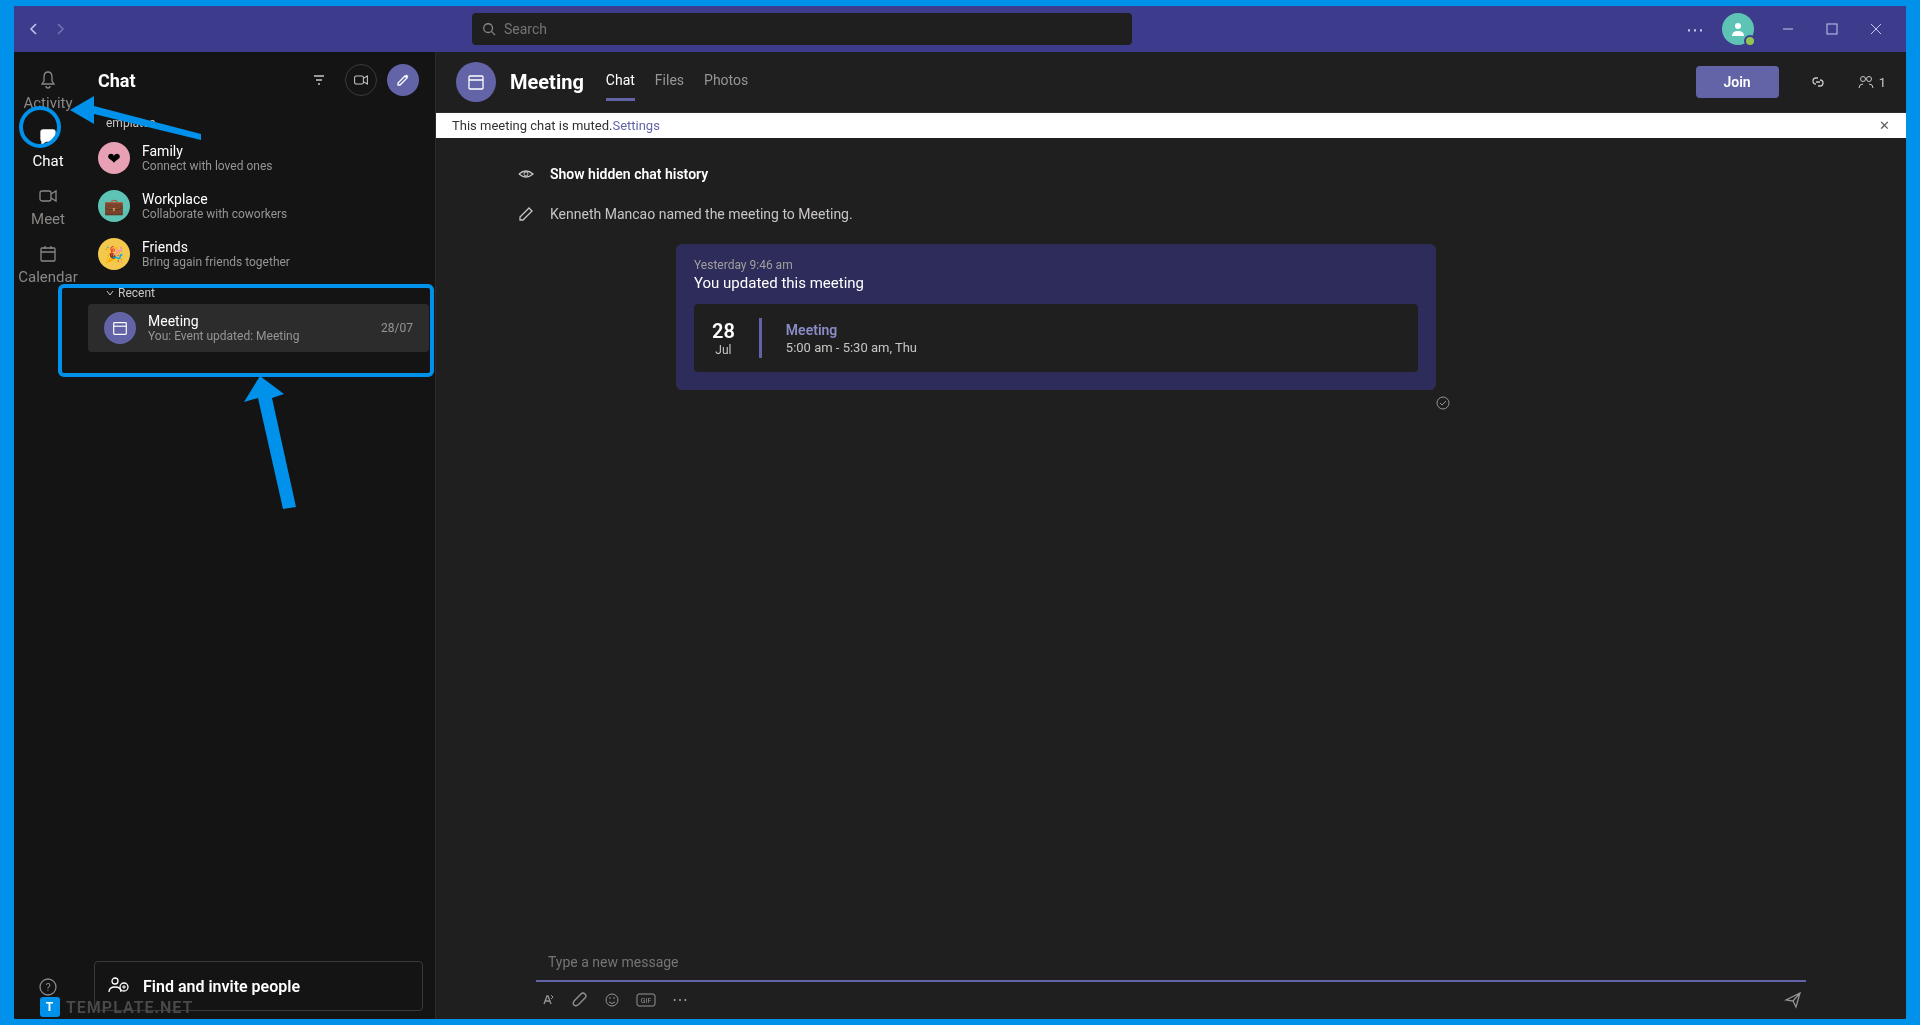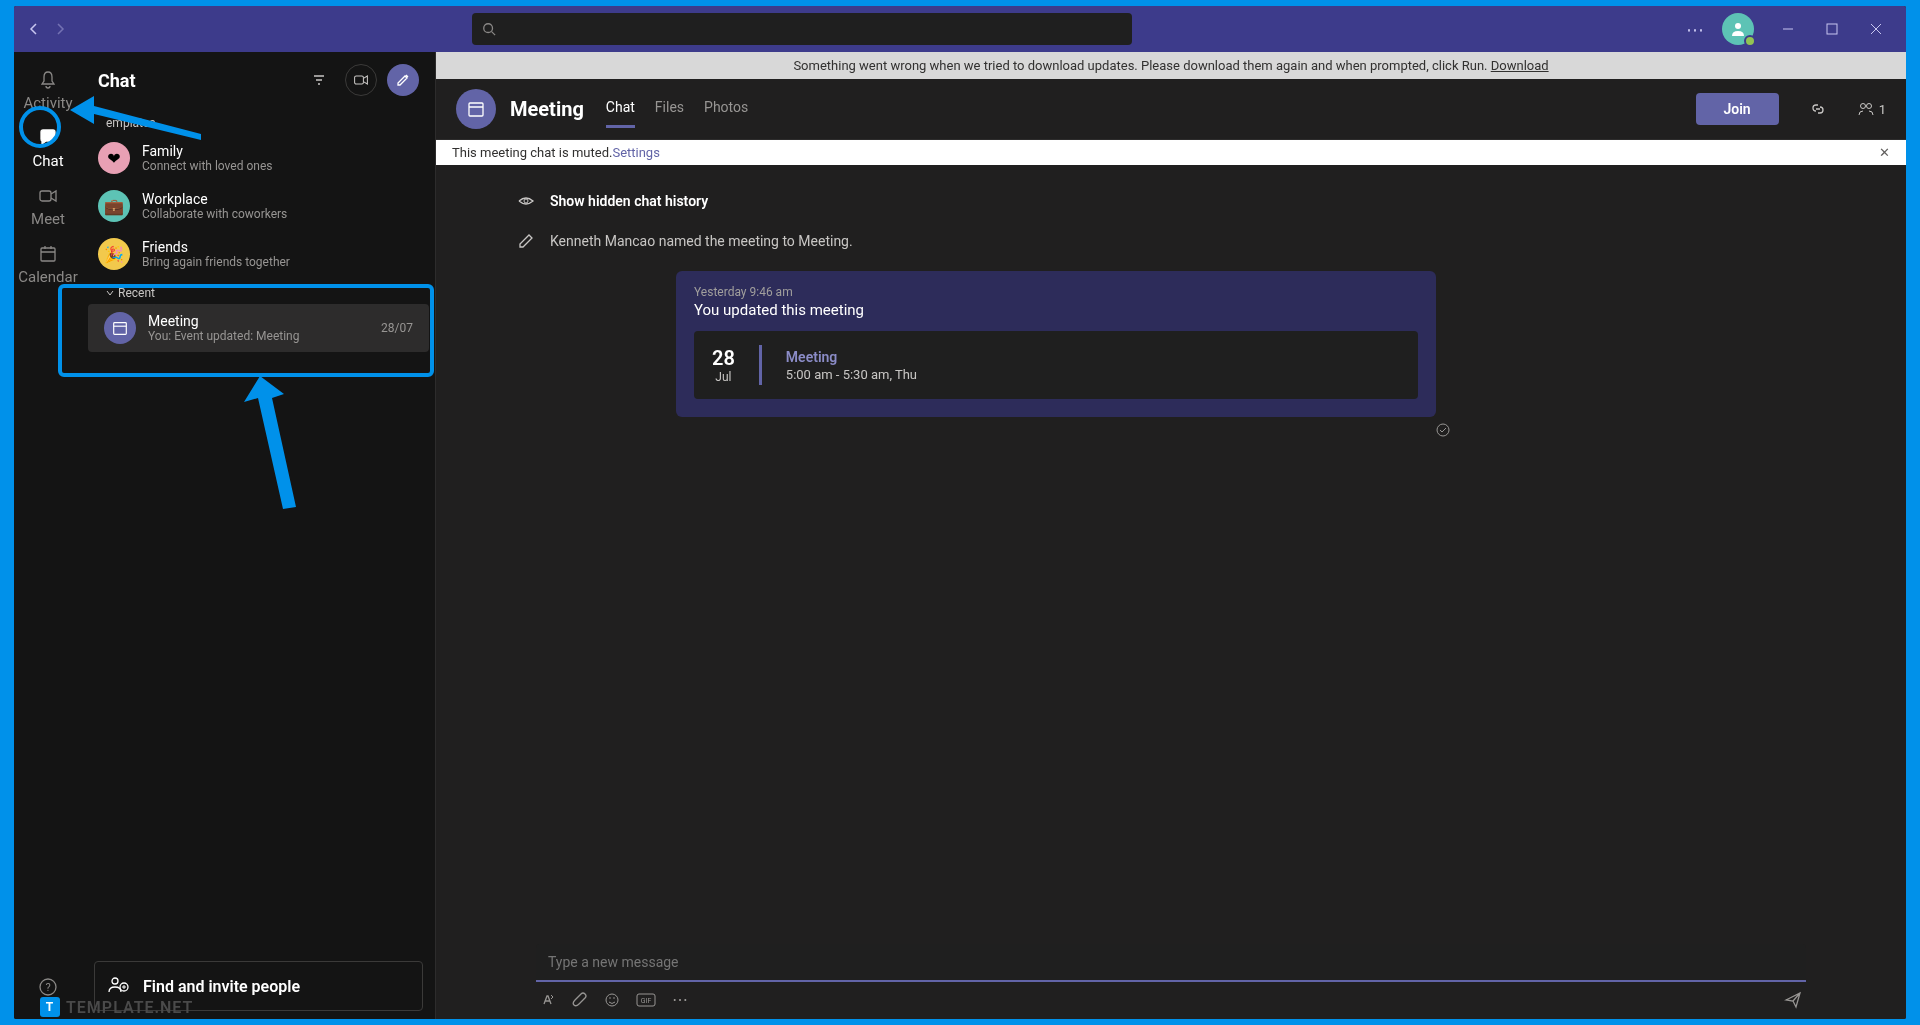--- a/index.html
+++ b/index.html
@@ -130,20 +130,21 @@
           </svg>
       </div>
     </div>
     <div class="search-container">
       <span class="search-icon">
         <svg width="14" height="14" viewBox="0 0 16 16">
             <circle cx="7" cy="7" r="5" stroke="currentColor" stroke-width="1.5" fill="none"></circle>
             <line x1="11" y1="11" x2="15" y2="15" stroke="currentColor" stroke-width="1.5"></line>
           </svg>
       </span>
+      <input class="search-input" placeholder="Search" style="">
     </div>
     <div class="title-right">
       <div class="ellipsis">⋯</div>
       <div class="avatar-badge">
         <svg width="16" height="16" viewBox="0 0 16 16">
             <circle cx="8" cy="5" r="3" fill="#fff"></circle>
             <path d="M2 15 Q2 10 8 10 Q14 10 14 15" fill="#fff"></path>
           </svg>
         <div class="avatar-status"></div>
       </div>
@@ -296,23 +297,20 @@
               <circle cx="17" cy="13" r="4" stroke="currentColor" stroke-width="1.3" fill="none"></circle>
               <line x1="17" y1="11" x2="17" y2="15" stroke="currentColor"></line>
               <line x1="15" y1="13" x2="19" y2="13" stroke="currentColor"></line>
             </svg>
         </div>
         <div class="invite-text">Find and invite people</div>
       </div>
     </div>
 
     <div class="content">
-      <div class="update-banner">
-        <span>Something went wrong when we tried to download updates. Please download them again and when prompted, click Run. </span><a>Download</a>
-      </div>
 
       <div class="conv-header">
         <div class="conv-avatar">
           <svg width="20" height="20" viewBox="0 0 20 20">
               <rect x="3" y="4" width="14" height="13" rx="1" stroke="currentColor" stroke-width="1.3" fill="none"></rect>
               <line x1="3" y1="8" x2="17" y2="8" stroke="currentColor" stroke-width="1.3"></line>
             </svg>
         </div>
         <div class="conv-title">Meeting</div>
         <div class="conv-tabs">

